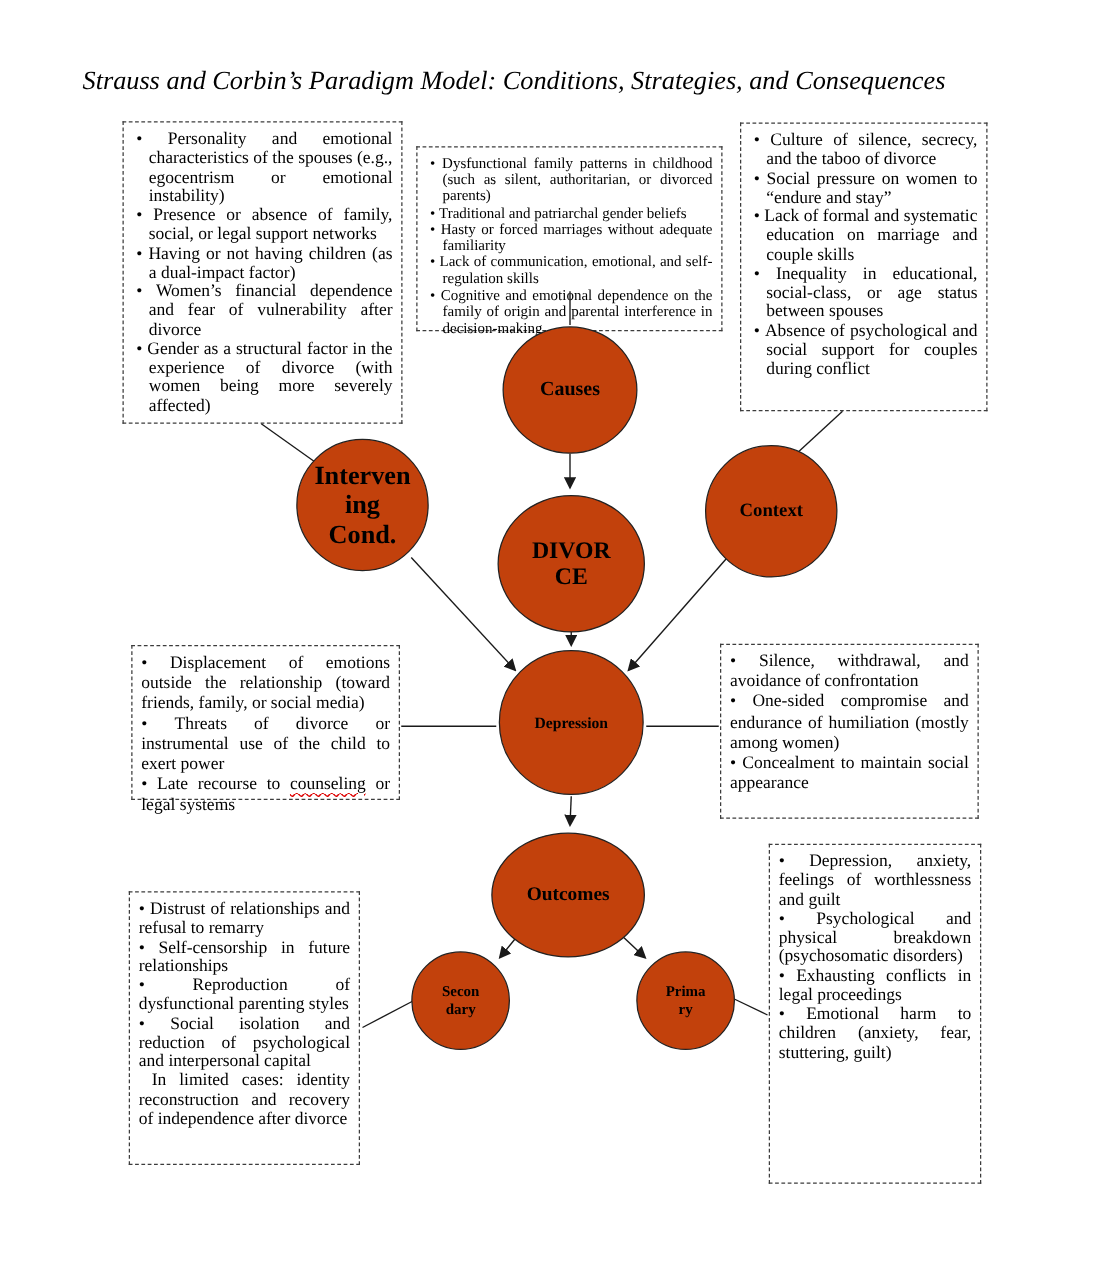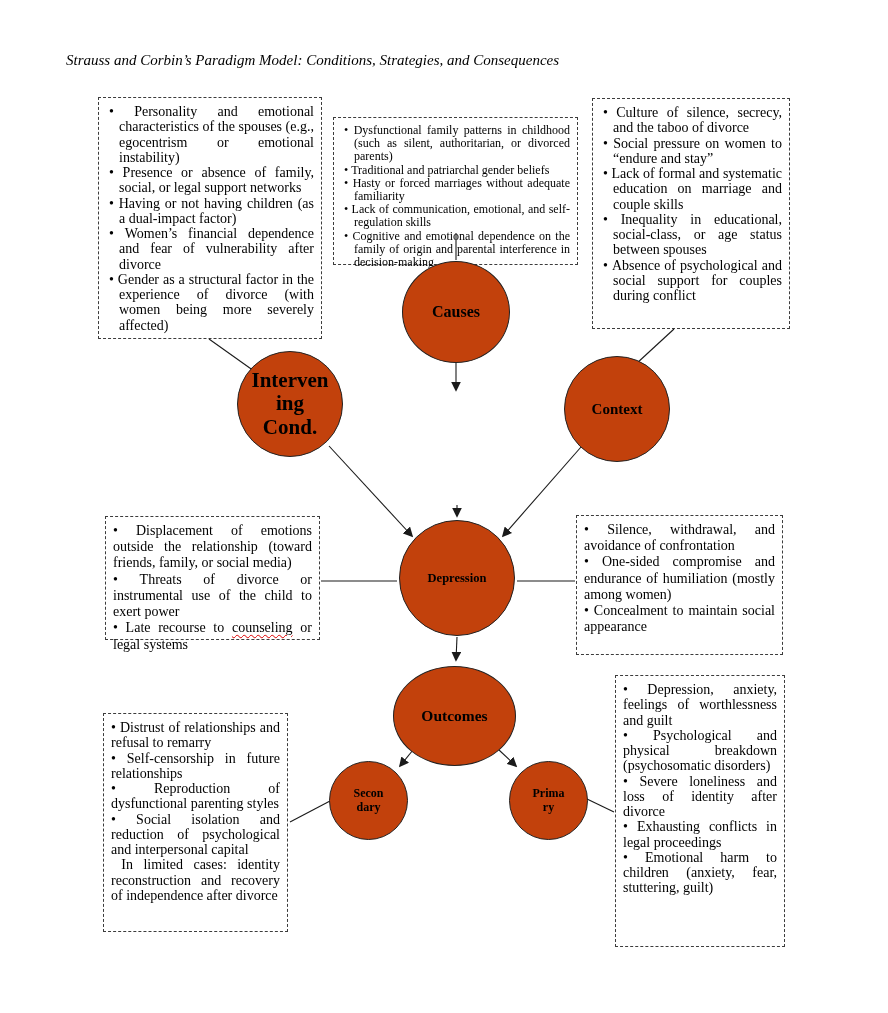--- a/index.html
+++ b/index.html
@@ -10,21 +10,21 @@
     background: #ffffff;
     font-family: "Liberation Serif", "DejaVu Serif", serif;
     color: #000000;
     overflow: hidden;
   }
   .fig-title {
     position: absolute;
     left: 66px;
     top: 52px;
     font-style: italic;
-    font-size: 15px;
+    font-size: 21px;
     white-space: nowrap;
   }
   
   .dbox {
     position: absolute;
     border: 1px dashed #3c3c3c;
     box-sizing: border-box;
     padding: 6px 7px 4px 7px;
     text-align: justify;
     background: #ffffff;
@@ -110,21 +110,20 @@
       <p>•&nbsp;Distrust of relationships and refusal to remarry</p>
       <p>•&nbsp;Self-censorship in future relationships</p>
       <p>•&nbsp;Reproduction of dysfunctional parenting styles</p>
       <p>•&nbsp;Social isolation and reduction of psychological and interpersonal capital</p>
       <p>&nbsp;In limited cases: identity reconstruction and recovery of independence after divorce</p>
     </div>
 
   <div class="dbox fs14" style="left:615px; top:675px; width:170px; height:272px;">
       <p>•&nbsp;Depression, anxiety, feelings of worthlessness and guilt</p>
       <p>•&nbsp;Psychological and physical breakdown (psychosomatic disorders)</p>
-      <p>•&nbsp;Severe loneliness and loss of identity after divorce</p>
       <p>•&nbsp;Exhausting conflicts in legal proceedings</p>
       <p>•&nbsp;Emotional harm to children (anxiety, fear, stuttering, guilt)</p>
     </div>
 
   <svg class="connectors" width="888" height="1013" viewBox="0 0 888 1013">
     <defs>
       <marker id="arrowhead" markerWidth="9" markerHeight="9" refX="7.5" refY="4.5" orient="auto">
         <path d="M0,0 L9,4.5 L0,9 Z" fill="#1a1a1a"></path>
       </marker>
     </defs>
@@ -141,20 +140,24 @@
     <line x1="413" y1="750" x2="400" y2="766" marker-end="url(#arrowhead)"></line>
     <line x1="499" y1="750" x2="516" y2="766" marker-end="url(#arrowhead)"></line>
     <line x1="290" y1="822" x2="330" y2="801"></line>
     <line x1="587" y1="799" x2="614" y2="812"></line>
   </svg>
 
   <div class="node" style="left:402px; top:261px; width:108px; height:102px; font-size:16px;">
     <span class="node-label">Causes</span>
   </div>
 
+  <div class="node" style="left:398px; top:396px; width:118px; height:110px; font-size:19px;">
+    <span class="node-label">DIVOR
+CE</span>
+  </div>
 
   <div class="node" style="left:237px; top:351px; width:106px; height:106px; font-size:21px;">
     <span class="node-label">Interven
 ing
 Cond.</span>
   </div>
 
   <div class="node" style="left:564px; top:356px; width:106px; height:106px; font-size:15px;">
     <span class="node-label">Context</span>
   </div>

